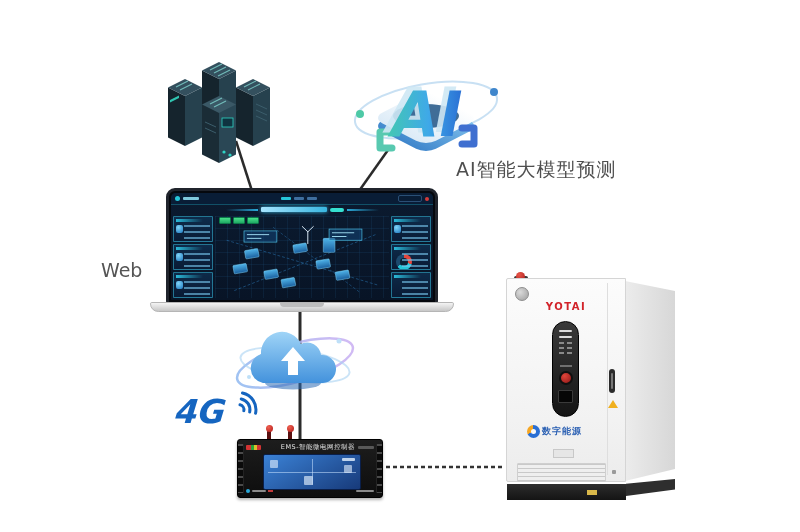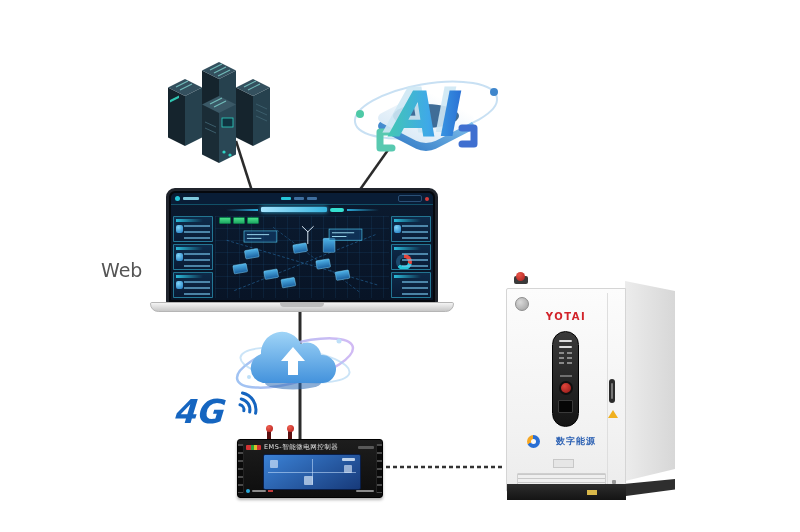--- a/index.html
+++ b/index.html
@@ -67,60 +67,60 @@
   .antenna::after{content:'';position:absolute;top:-5px;left:-1.5px;width:7px;height:7px;border-radius:50%;
     background:radial-gradient(circle at 35% 30%,#f06050,#b01818);}
   .ant1{left:30px;} .ant2{left:51px;}
   .ctrl-body{position:absolute;left:0;top:13px;width:146px;height:59px;background:linear-gradient(#1d1d1d,#0d0d0d);
     border:1px solid #000;border-radius:3px;box-sizing:border-box;box-shadow:0 2px 3px rgba(0,0,0,.3);}
   .ear{position:absolute;top:4px;bottom:4px;width:5px;background:#0a0a0a;
     background-image:repeating-linear-gradient(180deg,#4a4a4a 0 2px,#0a0a0a 2px 8px);}
   .ear.l{left:0;border-right:1px solid #222;} .ear.r{right:0;border-left:1px solid #222;}
   .ctrl-top{position:absolute;left:8px;right:8px;top:1px;height:12px;display:flex;align-items:center;gap:3px;}
   .ctrl-logo{width:15px;height:5px;background:linear-gradient(90deg,#d23333 0 30%,#2aa33a 30% 55%,#d8c22a 55% 75%,#d23333 75%);border-radius:1px;}
-  .ctrl-title{flex:1;text-align:left;font-size:6.5px;color:#e4e4e4;letter-spacing:.5px;white-space:nowrap;}
+  .ctrl-title{flex:1;text-align:right;font-size:6.5px;color:#e4e4e4;letter-spacing:.5px;white-space:nowrap;}
   .ctrl-sub{width:16px;height:3px;background:#585858;border-radius:1px;}
   .ctrl-screen{position:absolute;left:25px;top:14px;width:96px;height:34px;border-radius:2px;
     background:linear-gradient(150deg,#3b82d6,#173a7a);border:1px solid #0a1f4a;overflow:hidden;}
   .ctrl-screen::before{content:'';position:absolute;left:4px;right:4px;top:50%;height:1px;background:rgba(200,225,255,.55);}
   .ctrl-screen::after{content:'';position:absolute;top:4px;bottom:4px;left:50%;width:1px;background:rgba(200,225,255,.55);}
   .scr-el{position:absolute;background:rgba(230,242,255,.8);border-radius:1px;}
   .ctrl-bottom{position:absolute;left:8px;right:8px;bottom:2px;height:8px;display:flex;align-items:center;gap:2px;}
   .cb-dot{width:4px;height:4px;border-radius:50%;background:#2aa8d8;}
   .cb-dash{width:14px;height:2.5px;background:#8a8a8a;border-radius:1px;}
   .cb-red{width:5px;height:2.5px;background:#c23a3a;}
   
   .cabinet{left:506px;top:272px;width:172px;height:232px;z-index:2;}
   .estop-base{position:absolute;left:8px;top:4px;width:14px;height:8px;background:#3a3a3a;border-radius:2px;}
   .estop-btn{position:absolute;left:10px;top:0;width:9px;height:9px;border-radius:50%;
     background:radial-gradient(circle at 35% 30%,#e85548,#a81d1d);}
   .cab-side{position:absolute;left:119px;top:9px;width:50px;height:200px;
     background:linear-gradient(90deg,#ececec,#d7d7d7);clip-path:polygon(0 0,100% 5%,100% 94%,0 100%);}
-  .cab-front{position:absolute;left:0;top:16px;width:120px;height:204px;box-sizing:border-box;
+  .cab-front{position:absolute;left:0;top:6px;width:120px;height:204px;box-sizing:border-box;
     background:linear-gradient(180deg,#fcfcfc,#f2f2f2 70%,#ececec);border:1px solid #d5d5d5;border-radius:2px 0 0 2px;}
   .knob{position:absolute;left:8px;top:8px;width:14px;height:14px;border-radius:50%;
     background:radial-gradient(circle at 35% 35%,#dadada,#9e9e9e);border:1px solid #8d8d8d;box-sizing:border-box;}
   .brand{position:absolute;left:0;right:0;top:22px;text-align:center;color:#d2232a;
     font-size:10px;font-weight:900;letter-spacing:1.5px;}
   .panel-strip{position:absolute;left:45px;top:42px;width:27px;height:96px;border-radius:14px;
     background:linear-gradient(180deg,#3a3a3a,#141414);border:1px solid #000;box-sizing:border-box;}
   .ps-line{width:13px;height:2px;background:#dcdcdc;margin:0 auto;border-radius:1px;}
   .ps-line.a{margin-top:8px;} .ps-line.b{margin-top:4px;}
   .ps-grid{width:15px;height:14px;margin:4px auto 0;display:flex;gap:3px;justify-content:center;}
   .ps-col{width:5px;height:14px;background:repeating-linear-gradient(180deg,#8a8a8a 0 2px,transparent 2px 5px);}
   .ps-label{width:12px;height:2px;background:#6f6f6f;margin:9px auto 0;}
   .ps-red{width:10px;height:10px;border-radius:50%;margin:4px auto 0;
     background:radial-gradient(circle at 35% 30%,#e0453a,#8e1717);border:2px solid #101010;box-sizing:content-box;}
   .ps-key{width:13px;height:11px;background:#060606;border:1px solid #3a3a3a;margin:5px auto 0;border-radius:1px;}
   .door-seam{position:absolute;left:100px;top:4px;bottom:6px;width:1px;background:#dedede;}
   .handle{position:absolute;left:102px;top:90px;width:6px;height:24px;background:#2b2b2b;border-radius:3px;}
   .handle::after{content:'';position:absolute;left:2px;top:4px;width:2px;height:16px;background:#777;border-radius:1px;}
   .warn{position:absolute;left:101px;top:121px;width:0;height:0;
     border-left:5px solid transparent;border-right:5px solid transparent;border-bottom:8px solid #f0b01e;}
-  .cab-logo{position:absolute;left:20px;top:146px;display:flex;align-items:center;gap:16px;}
+  .cab-logo{position:absolute;left:20px;top:146px;display:flex;align-items:center;gap:2px;}
   .swirl{width:13px;height:13px;border-radius:50%;background:conic-gradient(#2a6fd4 0 68%,#f5a623 68% 100%);position:relative;}
   .swirl::after{content:'';position:absolute;inset:4px;border-radius:50%;background:#fafafa;}
   .cab-logo-text{font-size:9px;font-weight:bold;color:#2f63b4;letter-spacing:1px;}
   .plate{position:absolute;left:46px;top:170px;width:21px;height:9px;background:#e6e6e6;border:1px solid #c8c8c8;box-sizing:border-box;}
   .grille{position:absolute;left:10px;top:184px;width:89px;height:19px;border:1px solid #cfcfcf;border-radius:1px;box-sizing:border-box;
     background:repeating-linear-gradient(180deg,#c9c9c9 0 1.5px,#efefef 1.5px 4px);}
   .grille-dot{position:absolute;left:105px;top:191px;width:4px;height:4px;background:#9a9a9a;border-radius:1px;}
   .cab-base-front{position:absolute;left:1px;top:212px;width:119px;height:16px;background:linear-gradient(#2d2d2d,#141414);}
   .base-label{position:absolute;left:80px;top:6px;width:10px;height:5px;background:#d9b84a;}
   .cab-base-side{position:absolute;left:120px;top:207px;width:49px;height:17px;background:#2e2e2e;
@@ -199,20 +199,21 @@
     <circle cx="14" cy="66" r="4" fill="#4ec9a6"></circle>
     <circle cx="148" cy="44" r="4" fill="#3f86cc"></circle>
     <rect x="-38" y="-38" width="76" height="76" rx="14" fill="url(#baseGrad)" transform="translate(80,78) scale(1,0.52) rotate(45)"></rect>
     <rect x="-38" y="-38" width="76" height="76" rx="14" fill="url(#platGrad)" transform="translate(80,70) scale(1,0.52) rotate(45)"></rect>
     <ellipse cx="80" cy="68" rx="33" ry="12" fill="#2b5d8c" opacity=".9"></ellipse>
     <path d="M46,84 h-12 v16 h12" fill="none" stroke="#58c9b0" stroke-width="7" stroke-linejoin="round" stroke-linecap="round"></path>
     <path d="M116,80 h12 v16 h-12" fill="none" stroke="#3f6fd0" stroke-width="7" stroke-linejoin="round" stroke-linecap="round"></path>
     <text x="76" y="84" text-anchor="middle" font-size="62" font-weight="bold" font-style="italic" fill="#cfe8f5" opacity=".9">AI</text>
     <text x="81" y="88" text-anchor="middle" font-size="62" font-weight="bold" font-style="italic" fill="url(#aiGrad)">AI</text>
   </svg>
+  <div class="lbl lbl-ai">AI智能大模型预测</div>
 
   <div class="abs laptop-screen">
     <div class="dash">
       <div class="dash-header">
         <span class="d-logo"></span>
         <span class="d-logo-bar"></span>
         <span class="d-spacer"></span>
         <span class="d-nav on"></span>
         <span class="d-nav"></span>
         <span class="d-nav"></span>

